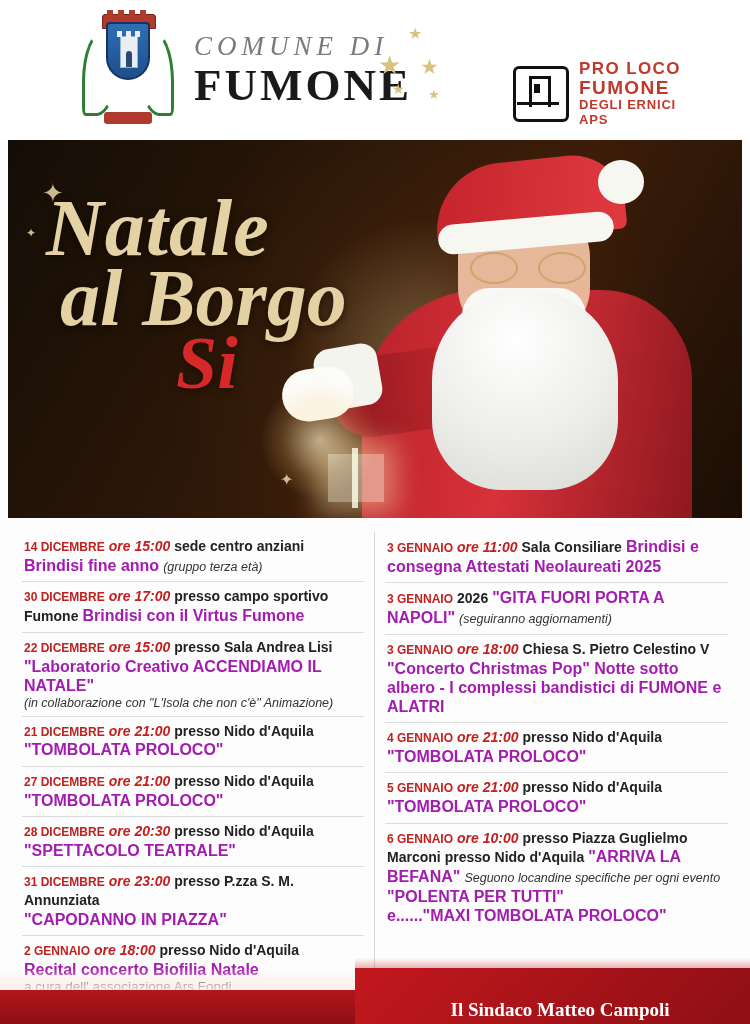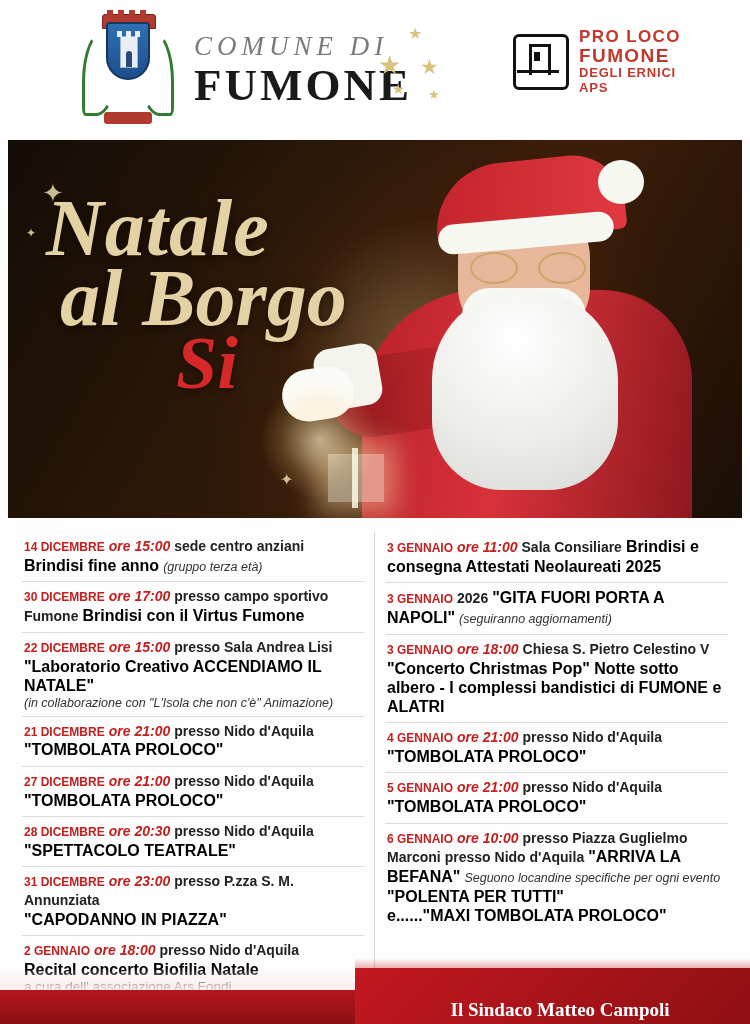--- a/index.html
+++ b/index.html
@@ -153,21 +153,21 @@
   }
   .s1 { left: 8px;  top: 30px; font-size: 26px; }
   .s2 { left: 38px; top: 4px;  font-size: 16px; }
   .s3 { left: 50px; top: 34px; font-size: 21px; }
   .s4 { left: 22px; top: 60px; font-size: 14px; }
   .s5 { left: 58px; top: 66px; font-size: 13px; }
 
   .proloco {
     position: absolute;
     left: 505px;
-    top: 24px;
+    top: 56px;
     display: flex;
     align-items: flex-start;
   }
   .proloco-mark {
     width: 66px;
     height: 70px;
     position: relative;
   }
   .proloco-mark .pm-box {
     position: absolute;
@@ -438,21 +438,21 @@
     color: #c2201f;
     font-style: italic;
     font-weight: bold;
     font-size: 14px;
   }
   .ev-place { color: #222; font-size: 14px; font-weight: bold; }
   .ev-bold { font-weight: bold; }
   .ev-title {
     font-weight: bold;
     font-size: 16px;
-    color: #000000;
+    color: #a21caf;
     line-height: 1.2;
   }
   .ev-sub {
     font-size: 13.5px;
     color: #222;
   }
   .ev-note {
     font-size: 12.5px;
     font-style: italic;
     color: #333;

